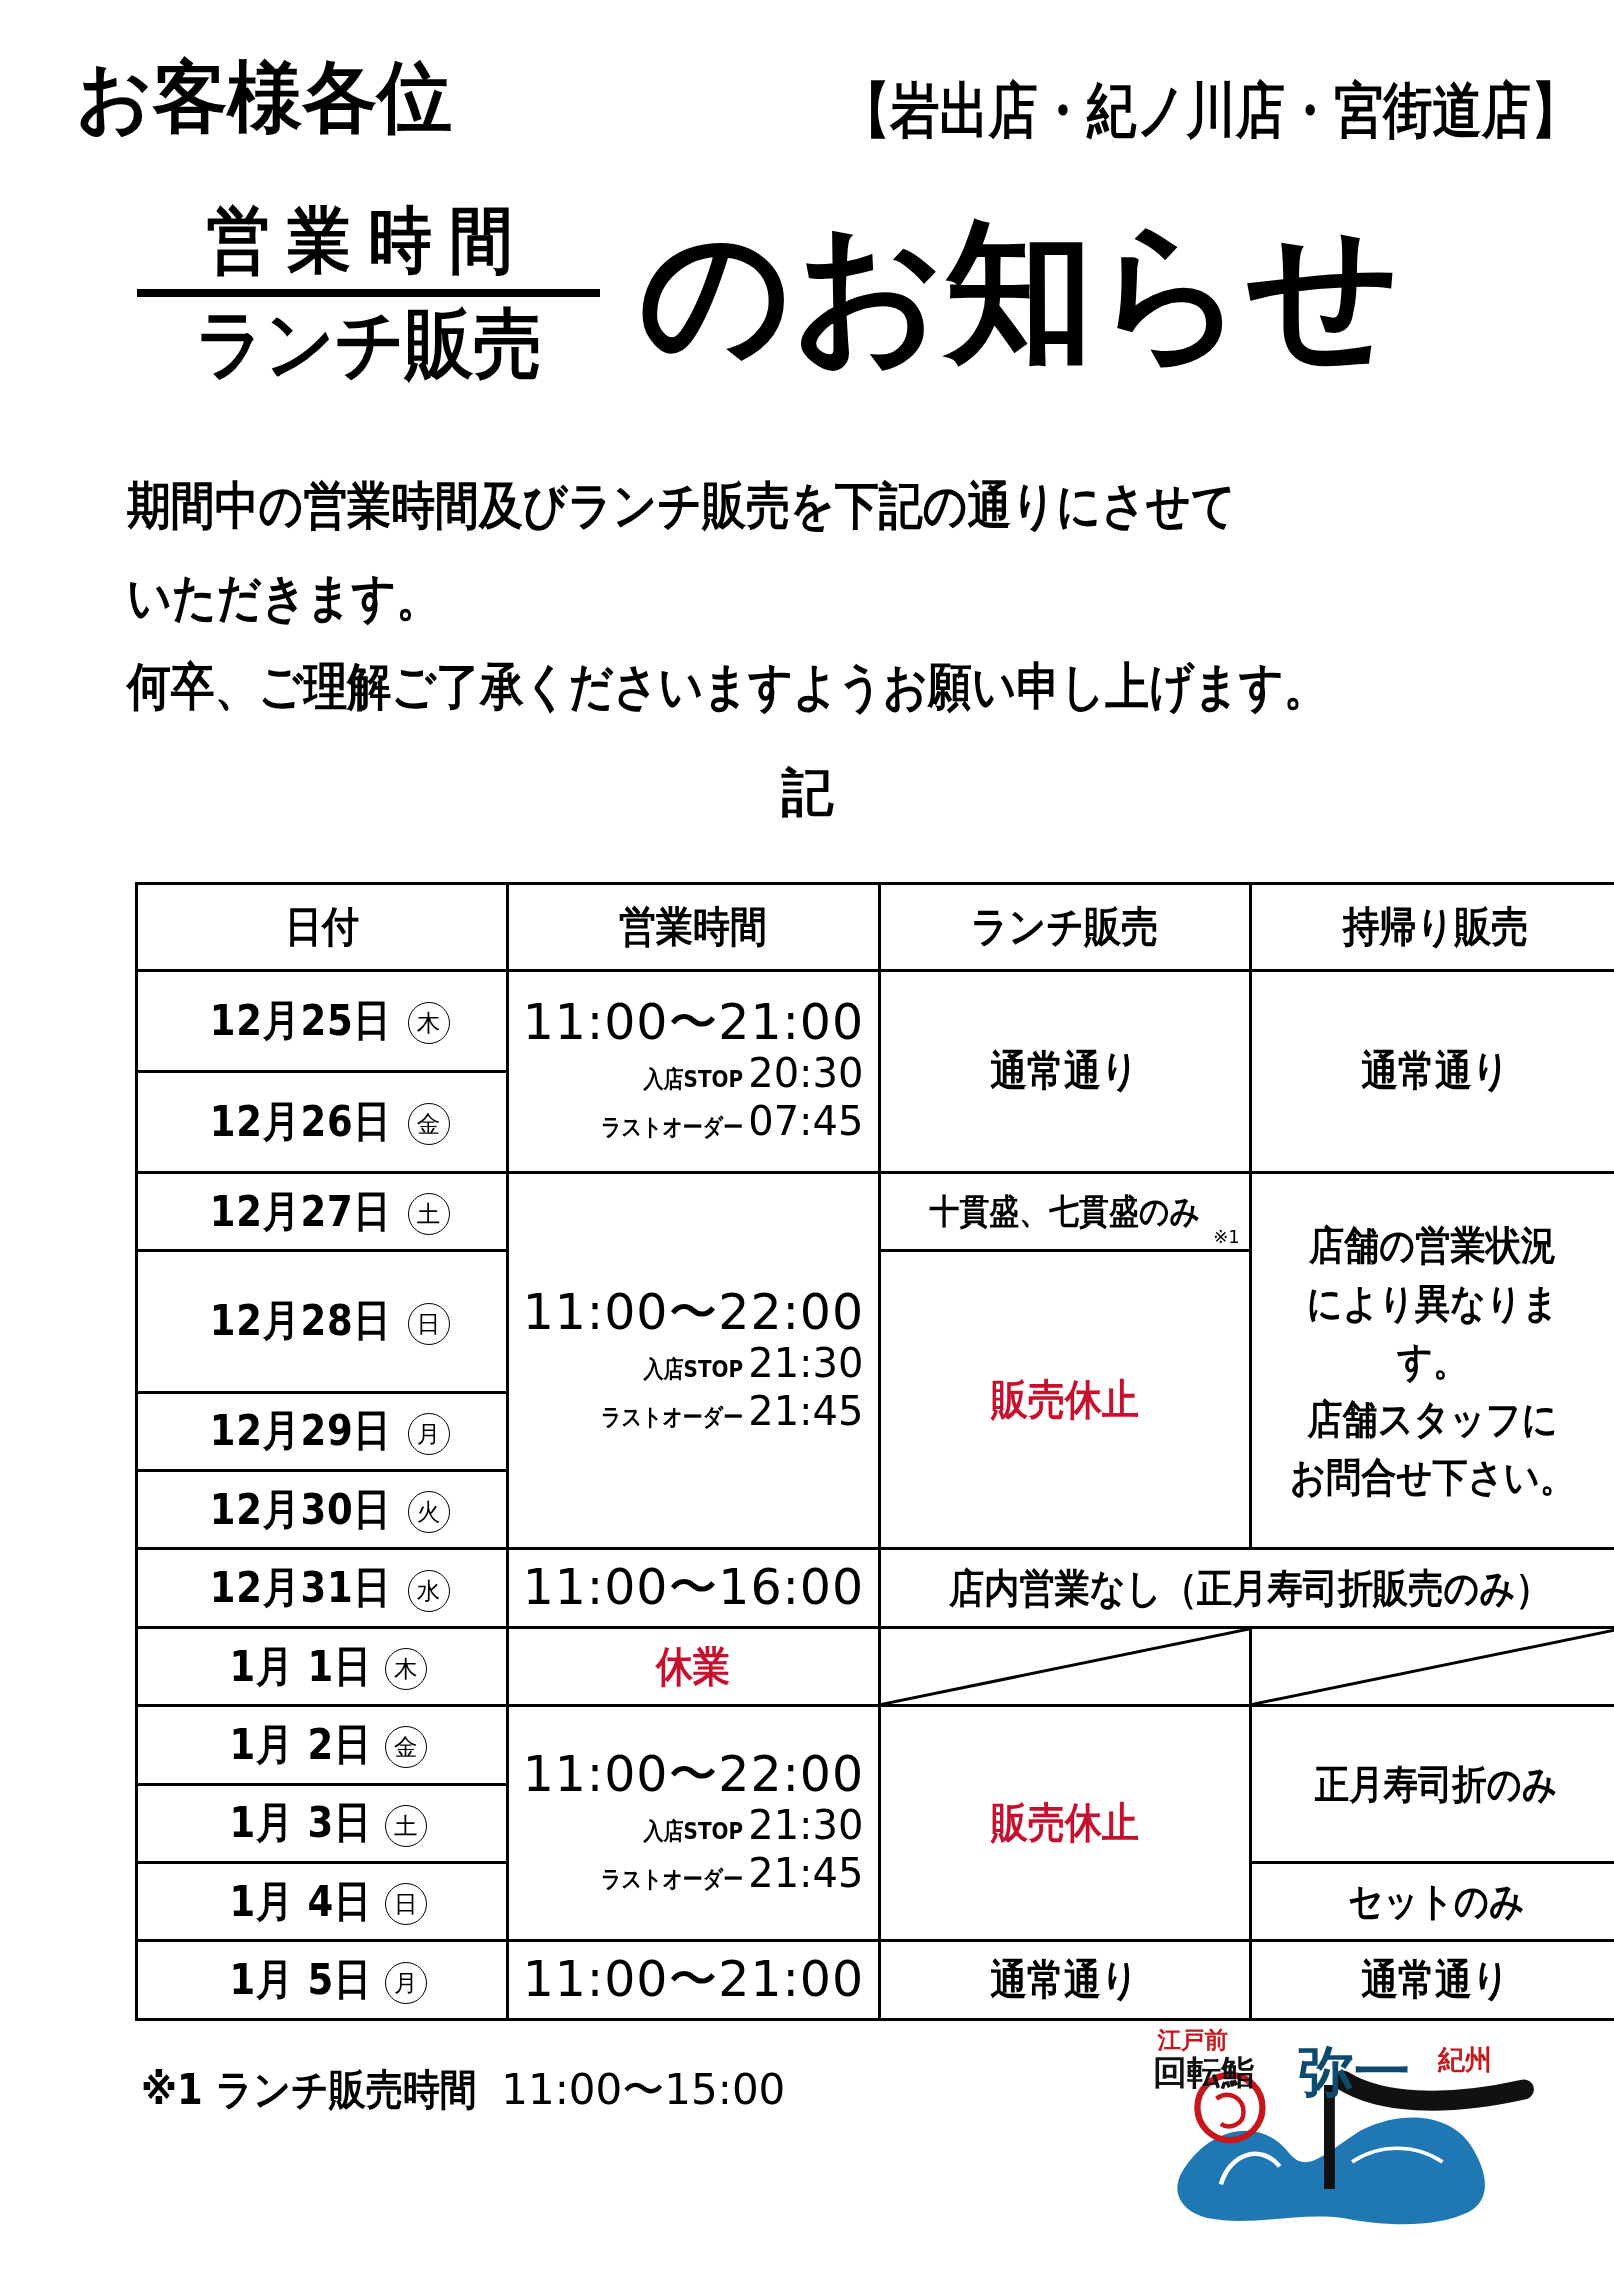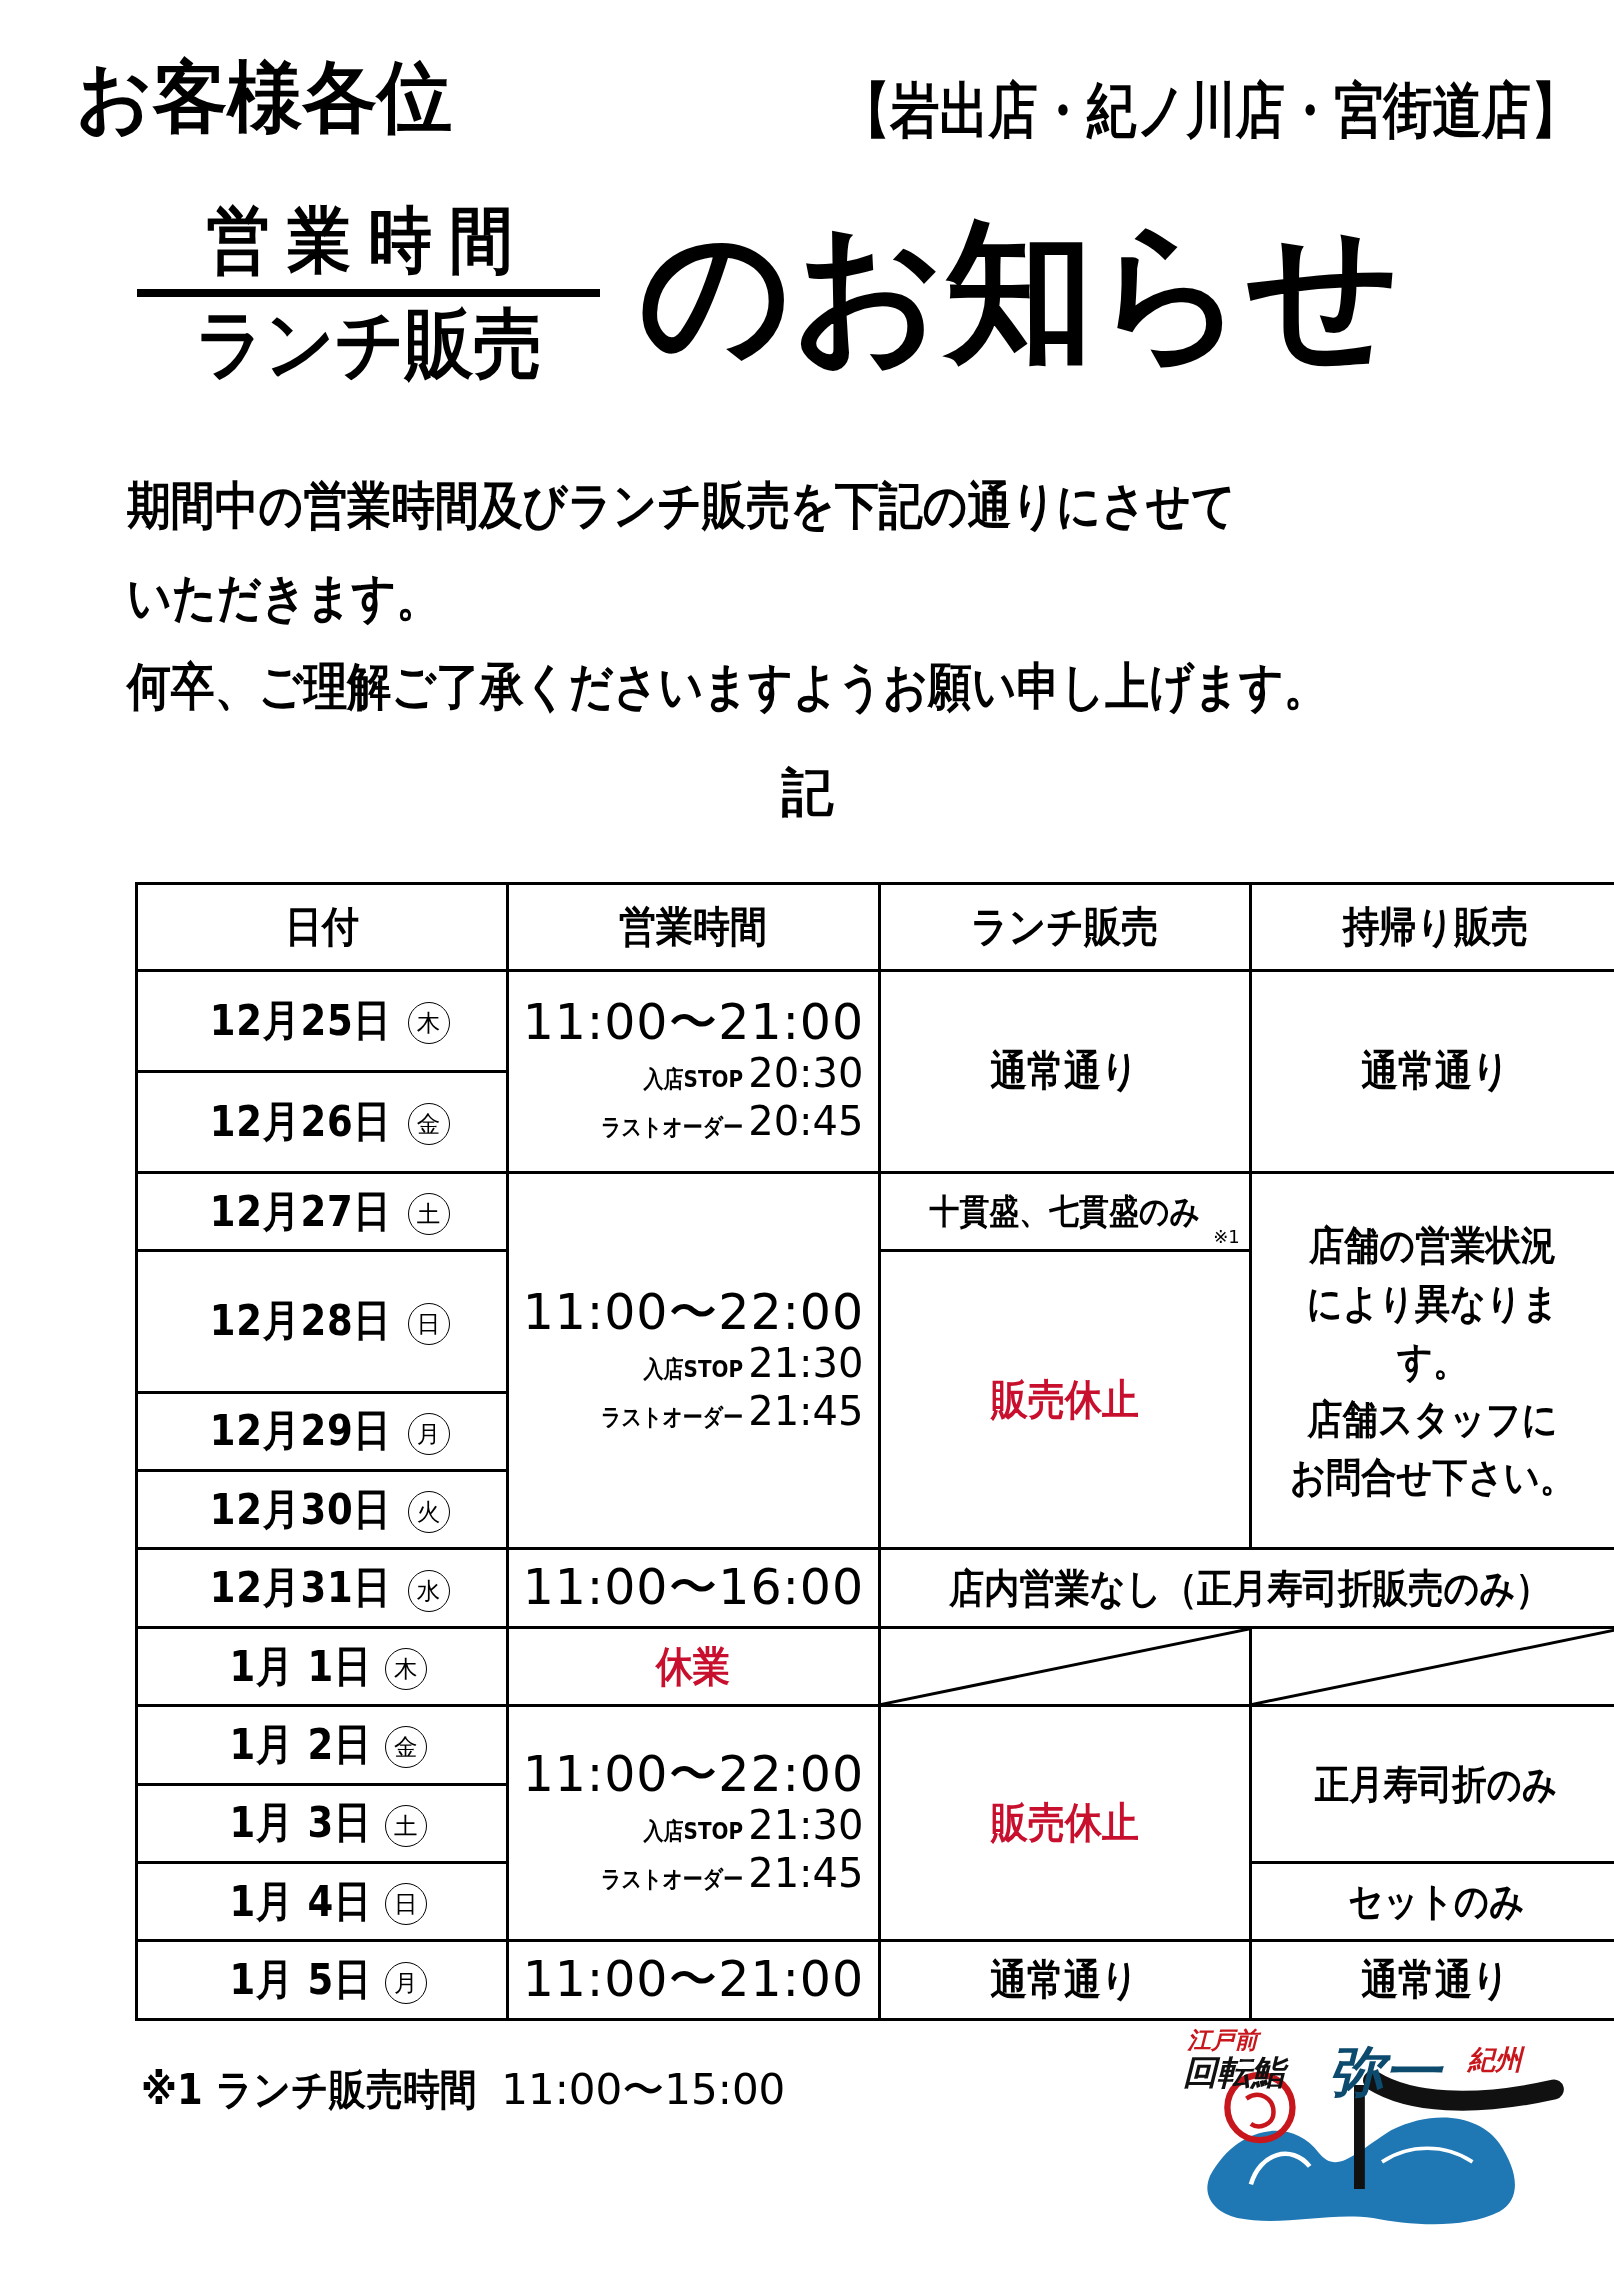--- a/index.html
+++ b/index.html
@@ -43,21 +43,21 @@
   .multi { text-align:right; padding-left:33px !important; }
   .multi span { display:block; font-size:40px; line-height:58px; transform:scaleX(0.88); transform-origin:left center; }
   .sup { position:absolute; right:9px; bottom:1.8px; font-size:18px; font-weight:normal; }
   .diag { position:absolute; left:0; top:0; width:100%; height:100%; }
   .jubako { font-size:40px; display:inline-block; transform:scaleX(0.86); }
 
   #footnote { left:141px; top:2064px; font-size:42px; line-height:51px; }
   #footnote .fn-lbl { display:inline-block; transform:scaleX(0.88); transform-origin:left center; }
   #footnote .fn-time { font-weight:normal; margin-left:-36px;margin-top:28px; }
 
-  #logo { position:absolute; left:1174px; top:2017px; width:398px; height:240px;font-style:italic; }
+  #logo { position:absolute; left:1144px; top:2017px; width:398px; height:240px; }
   #logo .lt { position:absolute; font-weight:bold; white-space:nowrap; }
 </style>
 </head>
 <body>
 
 <div class="abs" id="greeting">お客様各位</div>
 <div class="abs" id="stores">【岩出店・紀ノ川店・宮街道店】</div>
 
 <div class="abs" id="subhead">
   <span class="l1">営業時間</span>
@@ -87,21 +87,21 @@
       <th><span class="hdr-txt">営業時間</span></th>
       <th><span class="hdr-txt">ランチ販売</span></th>
       <th><span class="hdr-txt">持帰り販売</span></th>
     </tr>
 
     <tr>
       <td class="date"><span class="num">12月25日</span><span class="dow">木</span></td>
       <td rowspan="2">
         <span class="hours-big">11:00〜21:00</span>
         <span class="hours-sub"><span class="lbl">入店STOP</span><span class="tm">20:30</span></span>
-        <span class="hours-sub" style="line-height:36px"><span class="lbl">ラストオーダー</span><span class="tm">20:45</span></span>
+        <span class="hours-sub" style="line-height:36px"><span class="lbl">ラストオーダー</span><span class="tm">07:45</span></span>
       </td>
       <td rowspan="2"><span class="cell-txt">通常通り</span></td>
       <td rowspan="2"><span class="cell-txt">通常通り</span></td>
     </tr>
 
     <tr>
       <td class="date"><span class="num">12月26日</span><span class="dow">金</span></td>
     </tr>
 
     <tr>

